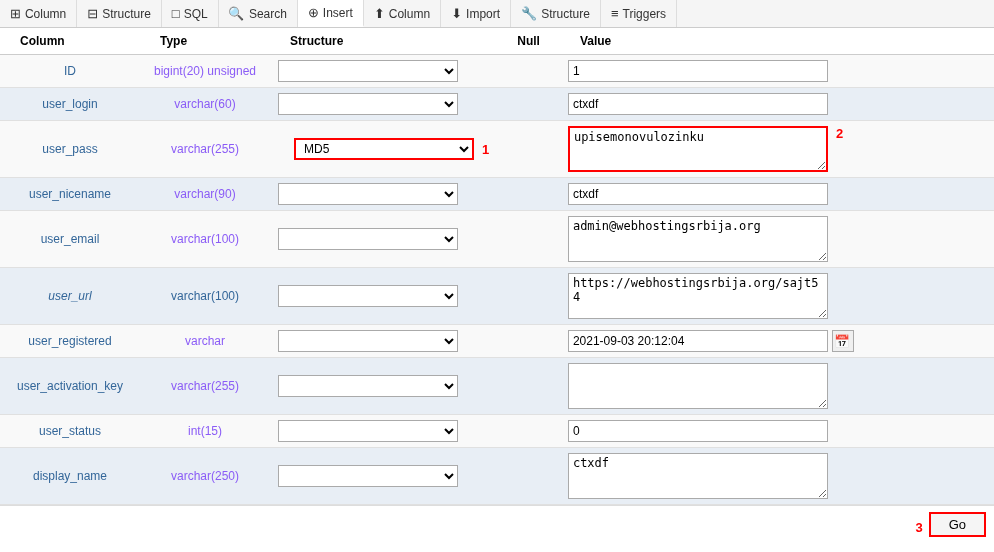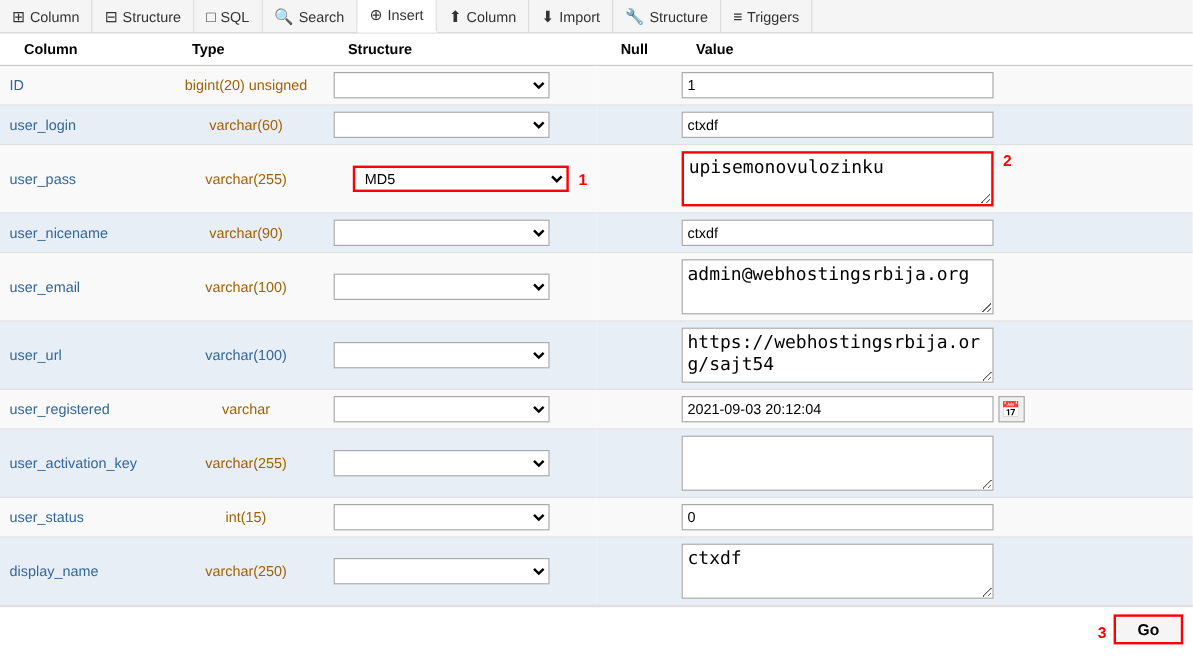--- a/index.html
+++ b/index.html
@@ -53,25 +53,26 @@
     .main-table tbody tr:nth-child(even) {
       background: #e8eef5;
     }
     .main-table tbody td {
       padding: 5px 8px;
       vertical-align: middle;
     }
     .col-name {
       width: 140px;
       color: #336699;
+      text-align: center;
       font-weight: normal;
     }
     .col-type {
       width: 130px;
-      color: #a16207;
+      color: #8b5cf6;
       text-align: center;
     }
     .col-function {
       width: 200px;
     }
     .col-null {
       width: 40px;
       text-align: center;
     }
     .col-value {
@@ -89,21 +90,21 @@
     input.val-input {
       width: 260px;
       height: 22px;
       font-size: 12px;
       border: 1px solid #aaa;
       padding: 2px 4px;
     }
     textarea.val-textarea {
       width: 260px;
       height: 46px;
-      font-size: 15px;
+      font-size: 12px;
       border: 1px solid #aaa;
       padding: 2px 4px;
       resize: vertical;
     }
     .red-border {
       border: 2px solid red !important;
     }
 
     
     .datetime-wrap {
@@ -139,21 +140,21 @@
       border-top: 1px solid #ddd;
       background: #fff;
       position: relative;
     }
     .go-btn {
       padding: 3px 18px;
       font-size: 13px;
       background: #f5f5f5;
       border: 2px solid red;
       cursor: pointer;
-      font-weight: bold;
+      font-weight: normal;
     }
     .marker-3 {
       color: red;
       font-size: 13px;
       font-weight: bold;
       margin-right: 6px;
       align-self: flex-end;
       padding-bottom: 2px;
     }
   </style>
@@ -281,21 +282,21 @@
           </div>
         </td>
         <td class="col-null"></td>
         <td class="col-value">
           <div style="display: flex; align-items: flex-start; gap: 4px;">
             <textarea class="val-textarea" style="">admin@webhostingsrbija.org</textarea>
           </div>
         </td>
       </tr>
       <tr>
-        <td class="col-name" style="color: rgb(51, 102, 153);">user_url</td>
+        <td class="col-name" style="color: rgb(51, 102, 153); font-style: italic;">user_url</td>
         <td class="col-type" style="color: rgb(51, 102, 153);">varchar(100)</td>
         <td class="col-function">
           <div style="display: flex; align-items: center; gap: 4px;">
             <select class="func-select"><option value=""></option><option value="MD5">MD5</option><option value="AES_ENCRYPT">AES_ENCRYPT</option><option value="AES_DECRYPT">AES_DECRYPT</option><option value="SHA1">SHA1</option><option value="SHA2">SHA2</option><option value="NOW">NOW</option><option value="CURDATE">CURDATE</option><option value="CURTIME">CURTIME</option><option value="FROM_UNIXTIME">FROM_UNIXTIME</option><option value="UNIX_TIMESTAMP">UNIX_TIMESTAMP</option><option value="BASE64_ENCODE">BASE64_ENCODE</option><option value="HEX">HEX</option><option value="UNHEX">UNHEX</option><option value="BIN">BIN</option><option value="OCT">OCT</option><option value="PASSWORD">PASSWORD</option><option value="ENCRYPT">ENCRYPT</option><option value="COMPRESS">COMPRESS</option><option value="UNCOMPRESS">UNCOMPRESS</option><option value="UUID">UUID</option><option value="NULL">NULL</option></select>
           </div>
         </td>
         <td class="col-null"></td>
         <td class="col-value">
           <div style="display: flex; align-items: flex-start; gap: 4px;">
             <textarea class="val-textarea" style="">https://webhostingsrbija.org/sajt54</textarea>

